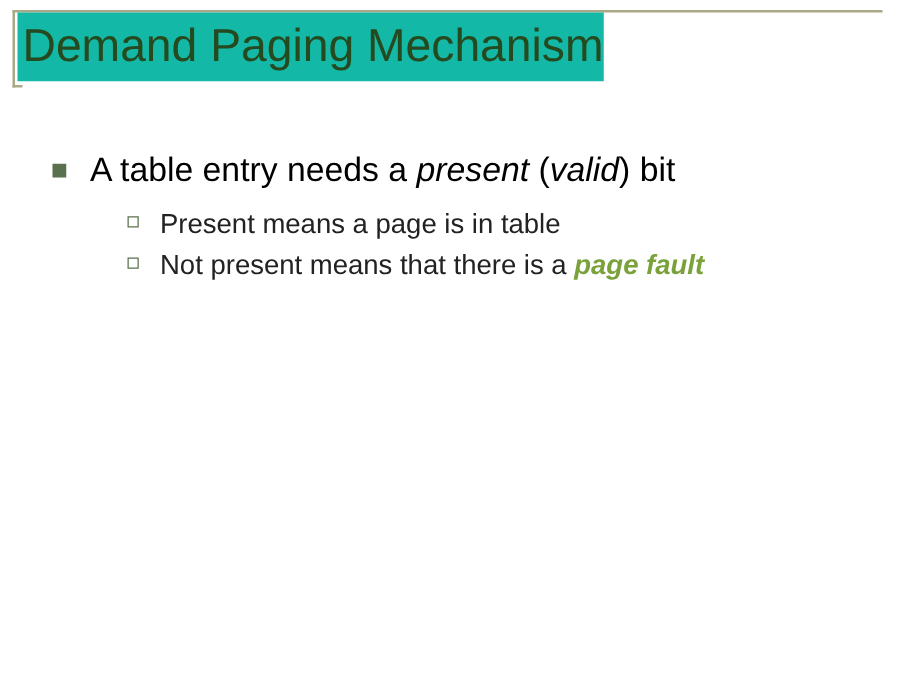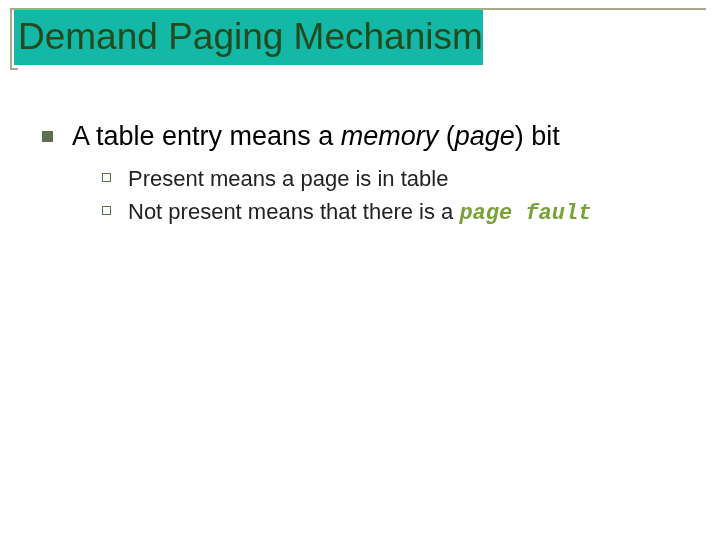--- a/index.html
+++ b/index.html
@@ -109,42 +109,41 @@
     height: 9px;
     border: 1.5px solid #5a704f;
     box-sizing: border-box;
     background: #fff;
   }
   .ital { font-style: italic; }
   .em-green {
     color: #7aa23a;
     font-weight: bold;
     font-style: italic;
-    font-family: Liberation Mono, monospace;
   }
 </style>
 </head>
 <body>
 
 <div class="slide">
 
   <div class="rule-box">
     <div class="top"></div>
     <div class="left"></div>
     <div class="bottom"></div>
   </div>
 
   <div class="title-wrap">
     <div class="title-text">Demand Paging Mechanism</div>
   </div>
 
   <div class="body">
     <ul class="lvl1">
       <li>
-        <span>A table entry means a </span><span class="ital">memory</span><span> (</span><span class="ital">page</span><span>) bit</span>
+        <span>A table entry needs a </span><span class="ital">present</span><span> (</span><span class="ital">valid</span><span>) bit</span>
         <ul class="lvl2">
           <li>
             <span>Present means a page is in table</span>
           </li>
           <li>
             <span>Not present means that there is a </span><span class="em-green">page fault</span>
           </li>
         </ul>
       </li>
     </ul>

